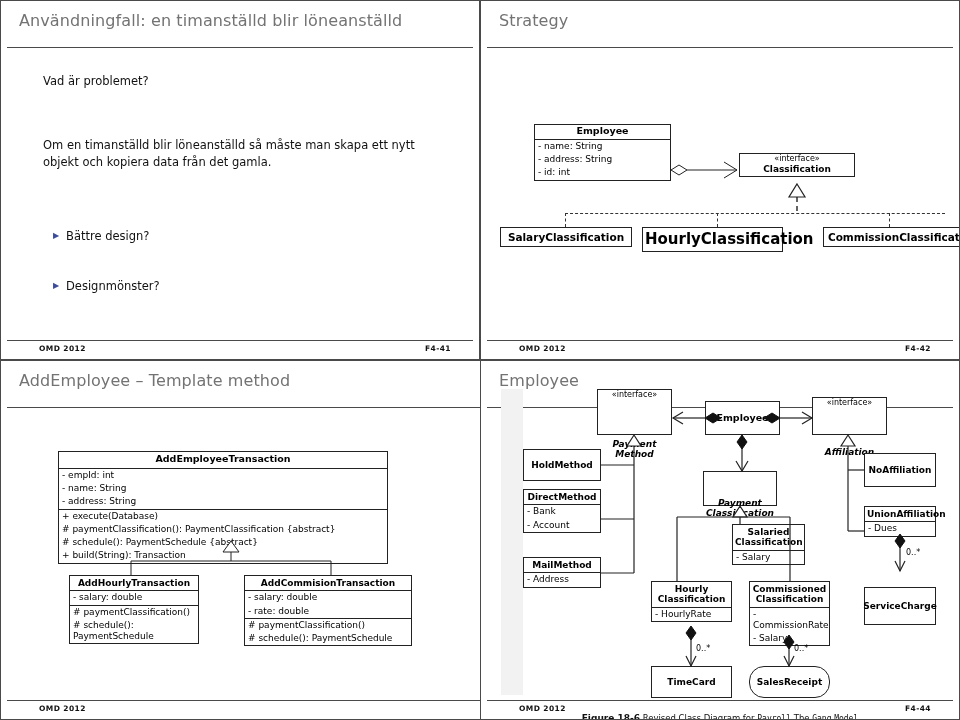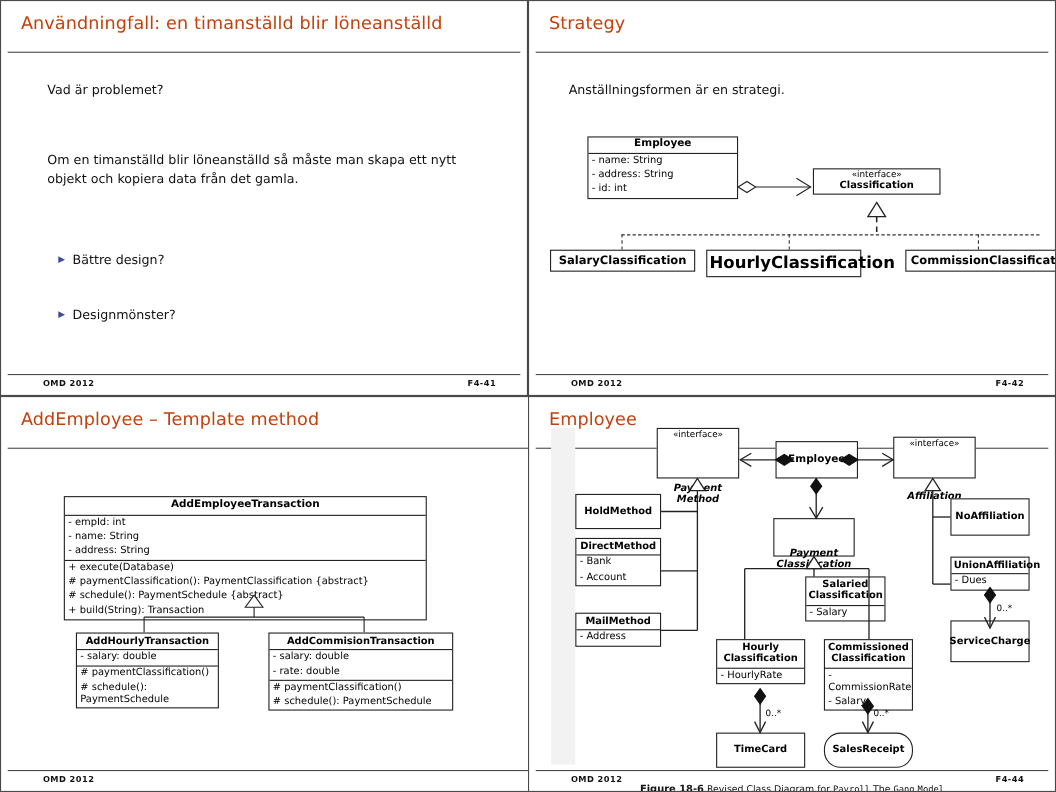--- a/index.html
+++ b/index.html
@@ -9,21 +9,21 @@
 
   
   .slide{position:absolute;box-sizing:border-box;background:#fff;
          border:1px solid #4a4a4a;overflow:hidden;}
   .s1{left:0;   top:0;   width:480px;height:360px;}
   .s2{left:480px;top:0;  width:480px;height:360px;}
   .s3{left:0;   top:360px;width:576px;height:360px;}
   .s4{left:480px;top:360px;width:480px;height:360px;}
 
   .slide-title{position:absolute;left:18px;top:10px;right:8px;
-      color:#c2410c;font-size:16px;font-weight:400;letter-spacing:0.1px;
+      color:#737373;font-size:16px;font-weight:400;letter-spacing:0.1px;
       white-space:nowrap;}
   .rule{position:absolute;left:6px;right:6px;height:1px;background:#4a4a4a;}
   .foot{position:absolute;bottom:6px;font-size:7.5px;font-weight:bold;
         color:#111;letter-spacing:0.4px;}
   .foot-l{left:38px;}
   .foot-r{right:28px;}
 
   .body-text{position:absolute;color:#111;font-size:11.5px;line-height:1.45;}
 
   
@@ -76,21 +76,20 @@
 
     <div class="rule" style="bottom:18px;"></div>
     <div class="foot foot-l">OMD 2012</div>
     <div class="foot foot-r">F4-41</div>
   </div>
 
   <div class="slide s2">
     <div class="slide-title">Strategy</div>
     <div class="rule" style="top:46px;"></div>
 
-    <div class="body-text" style="left:36px;top:72px;width:400px;">Anställningsformen är en strategi.</div>
 
     <div class="uml bold9" style="left:53px;top:123px;width:137px;">
       <div class="hd">Employee</div>
       <div class="sep">
         <div class="cmp">- name: String</div>
         <div class="cmp">- address: String</div>
         <div class="cmp">- id: int</div>
       </div>
     </div>
 
@@ -260,21 +259,21 @@
         <div class="cmp">- Dues</div>
       </div>
     </div>
 
     <div class="uml" style="left:170px;top:305px;width:81px;height:32px;display:flex;align-items:center;justify-content:center;">
       <div class="hd" style="padding:0;font-size:9px;">TimeCard</div>
     </div>
     <div class="uml" style="left:268px;top:305px;width:81px;height:32px;display:flex;align-items:center;justify-content:center;border-radius:15px;">
       <div class="hd" style="padding:0;font-size:9px;">SalesReceipt</div>
     </div>
-    <div class="uml" style="left:383px;top:203px;width:72px;height:38px;display:flex;align-items:center;justify-content:center;">
+    <div class="uml" style="left:383px;top:226px;width:72px;height:38px;display:flex;align-items:center;justify-content:center;">
       <div class="hd" style="padding:0;font-size:9px;">ServiceCharge</div>
     </div>
 
     <div class="tiny" style="left:215px;top:283px;">0..*</div>
     <div class="tiny" style="left:313px;top:283px;">0..*</div>
     <div class="tiny" style="left:425px;top:187px;">0..*</div>
 
     <svg class="ov" width="480" height="360">
       <g stroke="#222" stroke-width="1.2" fill="none">
 

